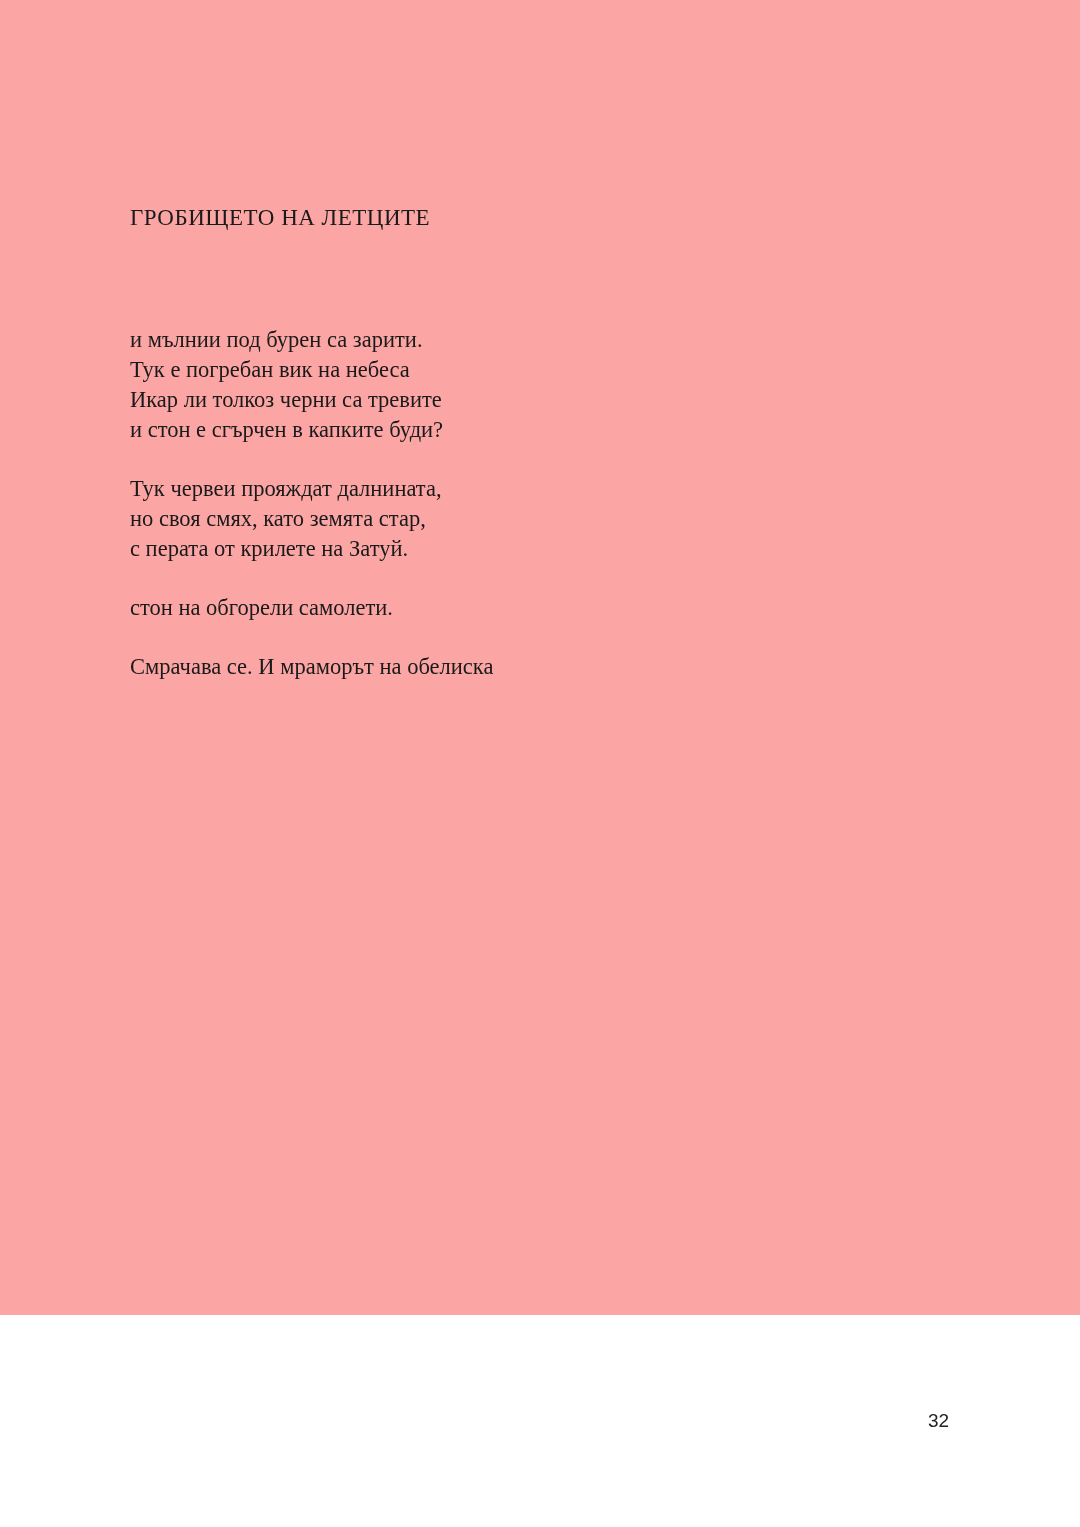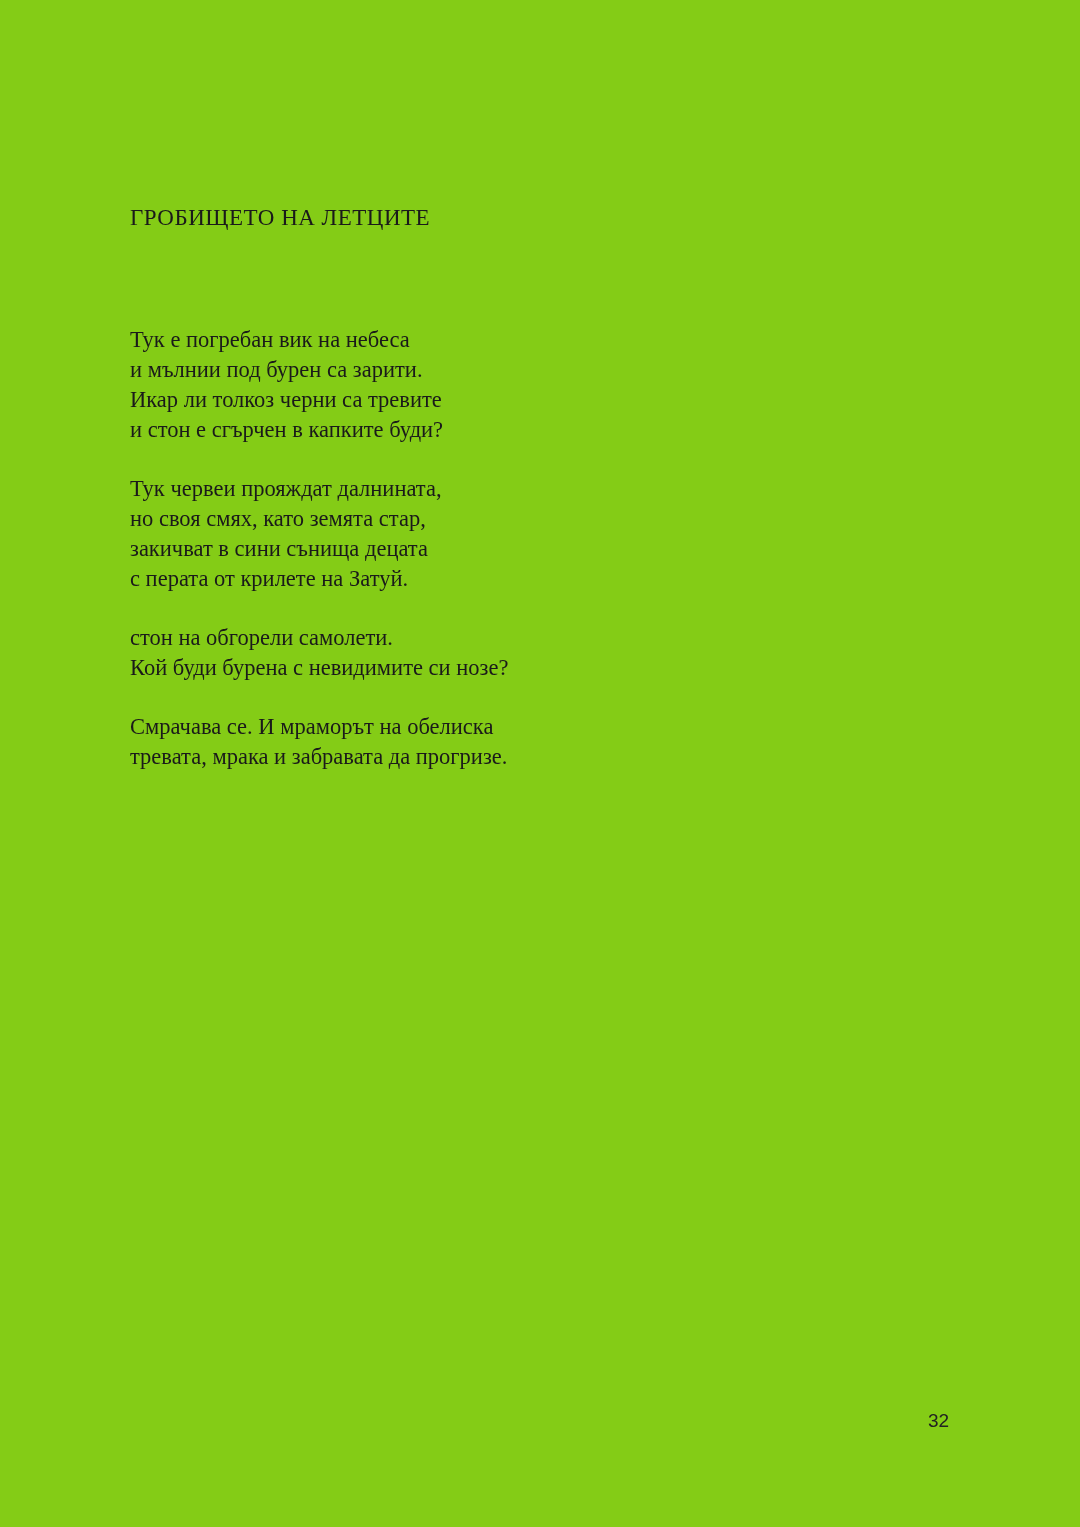--- a/index.html
+++ b/index.html
@@ -7,22 +7,22 @@
     width: 1080px;
     height: 1527px;
     background: #ffffff;
     font-family: "Liberation Serif", serif;
     color: #1a1a1a;
     overflow: hidden;
   }
   .page {
     position: relative;
     width: 1080px;
-    height: 1527px;
-    background: #84cc16;
+    height: 1315px;
+    background: #fca5a5;
   }
   .poem-title {
     position: absolute;
     left: 130px;
     top: 205px;
     font-size: 23px;
     font-weight: 400;
     letter-spacing: 0.5px;
     white-space: nowrap;
   }
@@ -52,40 +52,37 @@
 </head>
 <body>
 
 <div class="page">
 
   <h1 class="poem-title">ГРОБИЩЕТО НА ЛЕТЦИТЕ</h1>
 
   <div class="poem-body">
 
     <div class="stanza">
+      <div class="poem-line">и мълнии под бурен са зарити.</div>
       <div class="poem-line">Тук е погребан вик на небеса</div>
-      <div class="poem-line">и мълнии под бурен са зарити.</div>
       <div class="poem-line">Икар ли толкоз черни са тревите</div>
       <div class="poem-line">и стон е сгърчен в капките буди?</div>
     </div>
 
     <div class="stanza">
       <div class="poem-line">Тук червеи прояждат далнината,</div>
       <div class="poem-line">но своя смях, като земята стар,</div>
-      <div class="poem-line">закичват в сини сънища децата</div>
       <div class="poem-line">с перата от крилете на Затуй.</div>
     </div>
 
     <div class="stanza">
       <div class="poem-line">стон на обгорели самолети.</div>
-      <div class="poem-line">Кой буди бурена с невидимите си нозе?</div>
     </div>
 
     <div class="stanza">
       <div class="poem-line">Смрачава се. И мраморът на обелиска</div>
-      <div class="poem-line">тревата, мрака и забравата да прогризе.</div>
     </div>
 
   </div>
 
   <div class="page-number">32</div>
 
 </div>
 
 </body></html>

